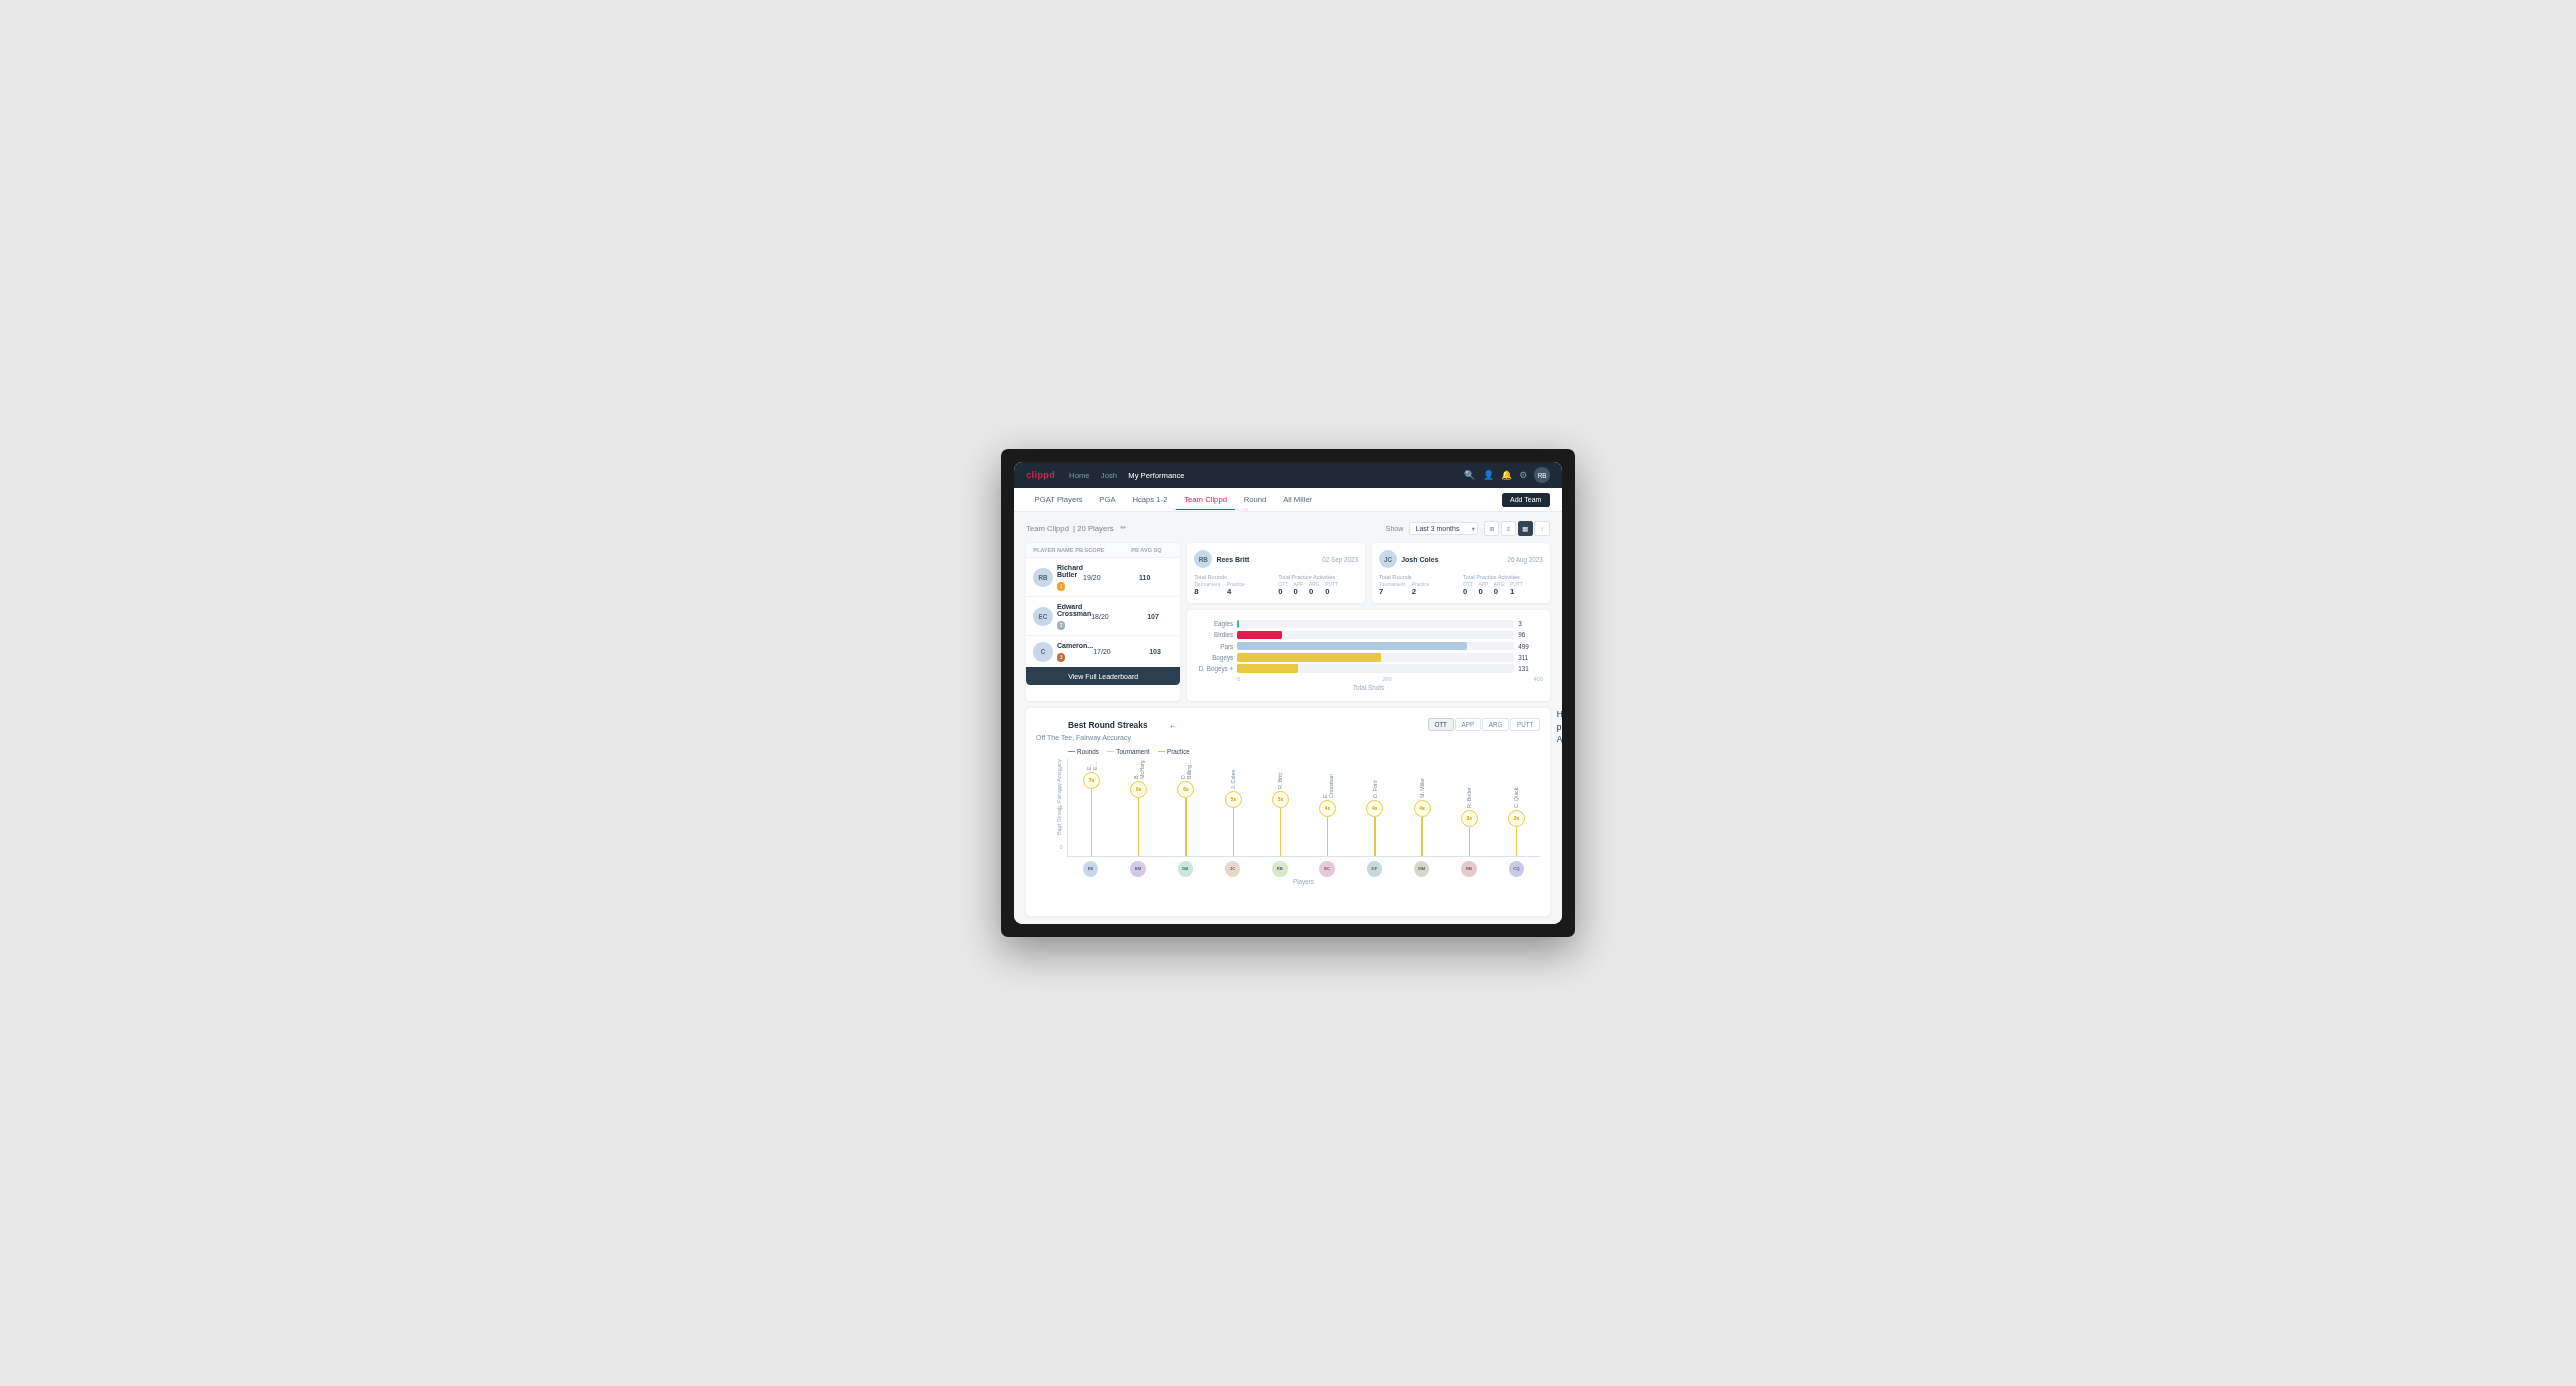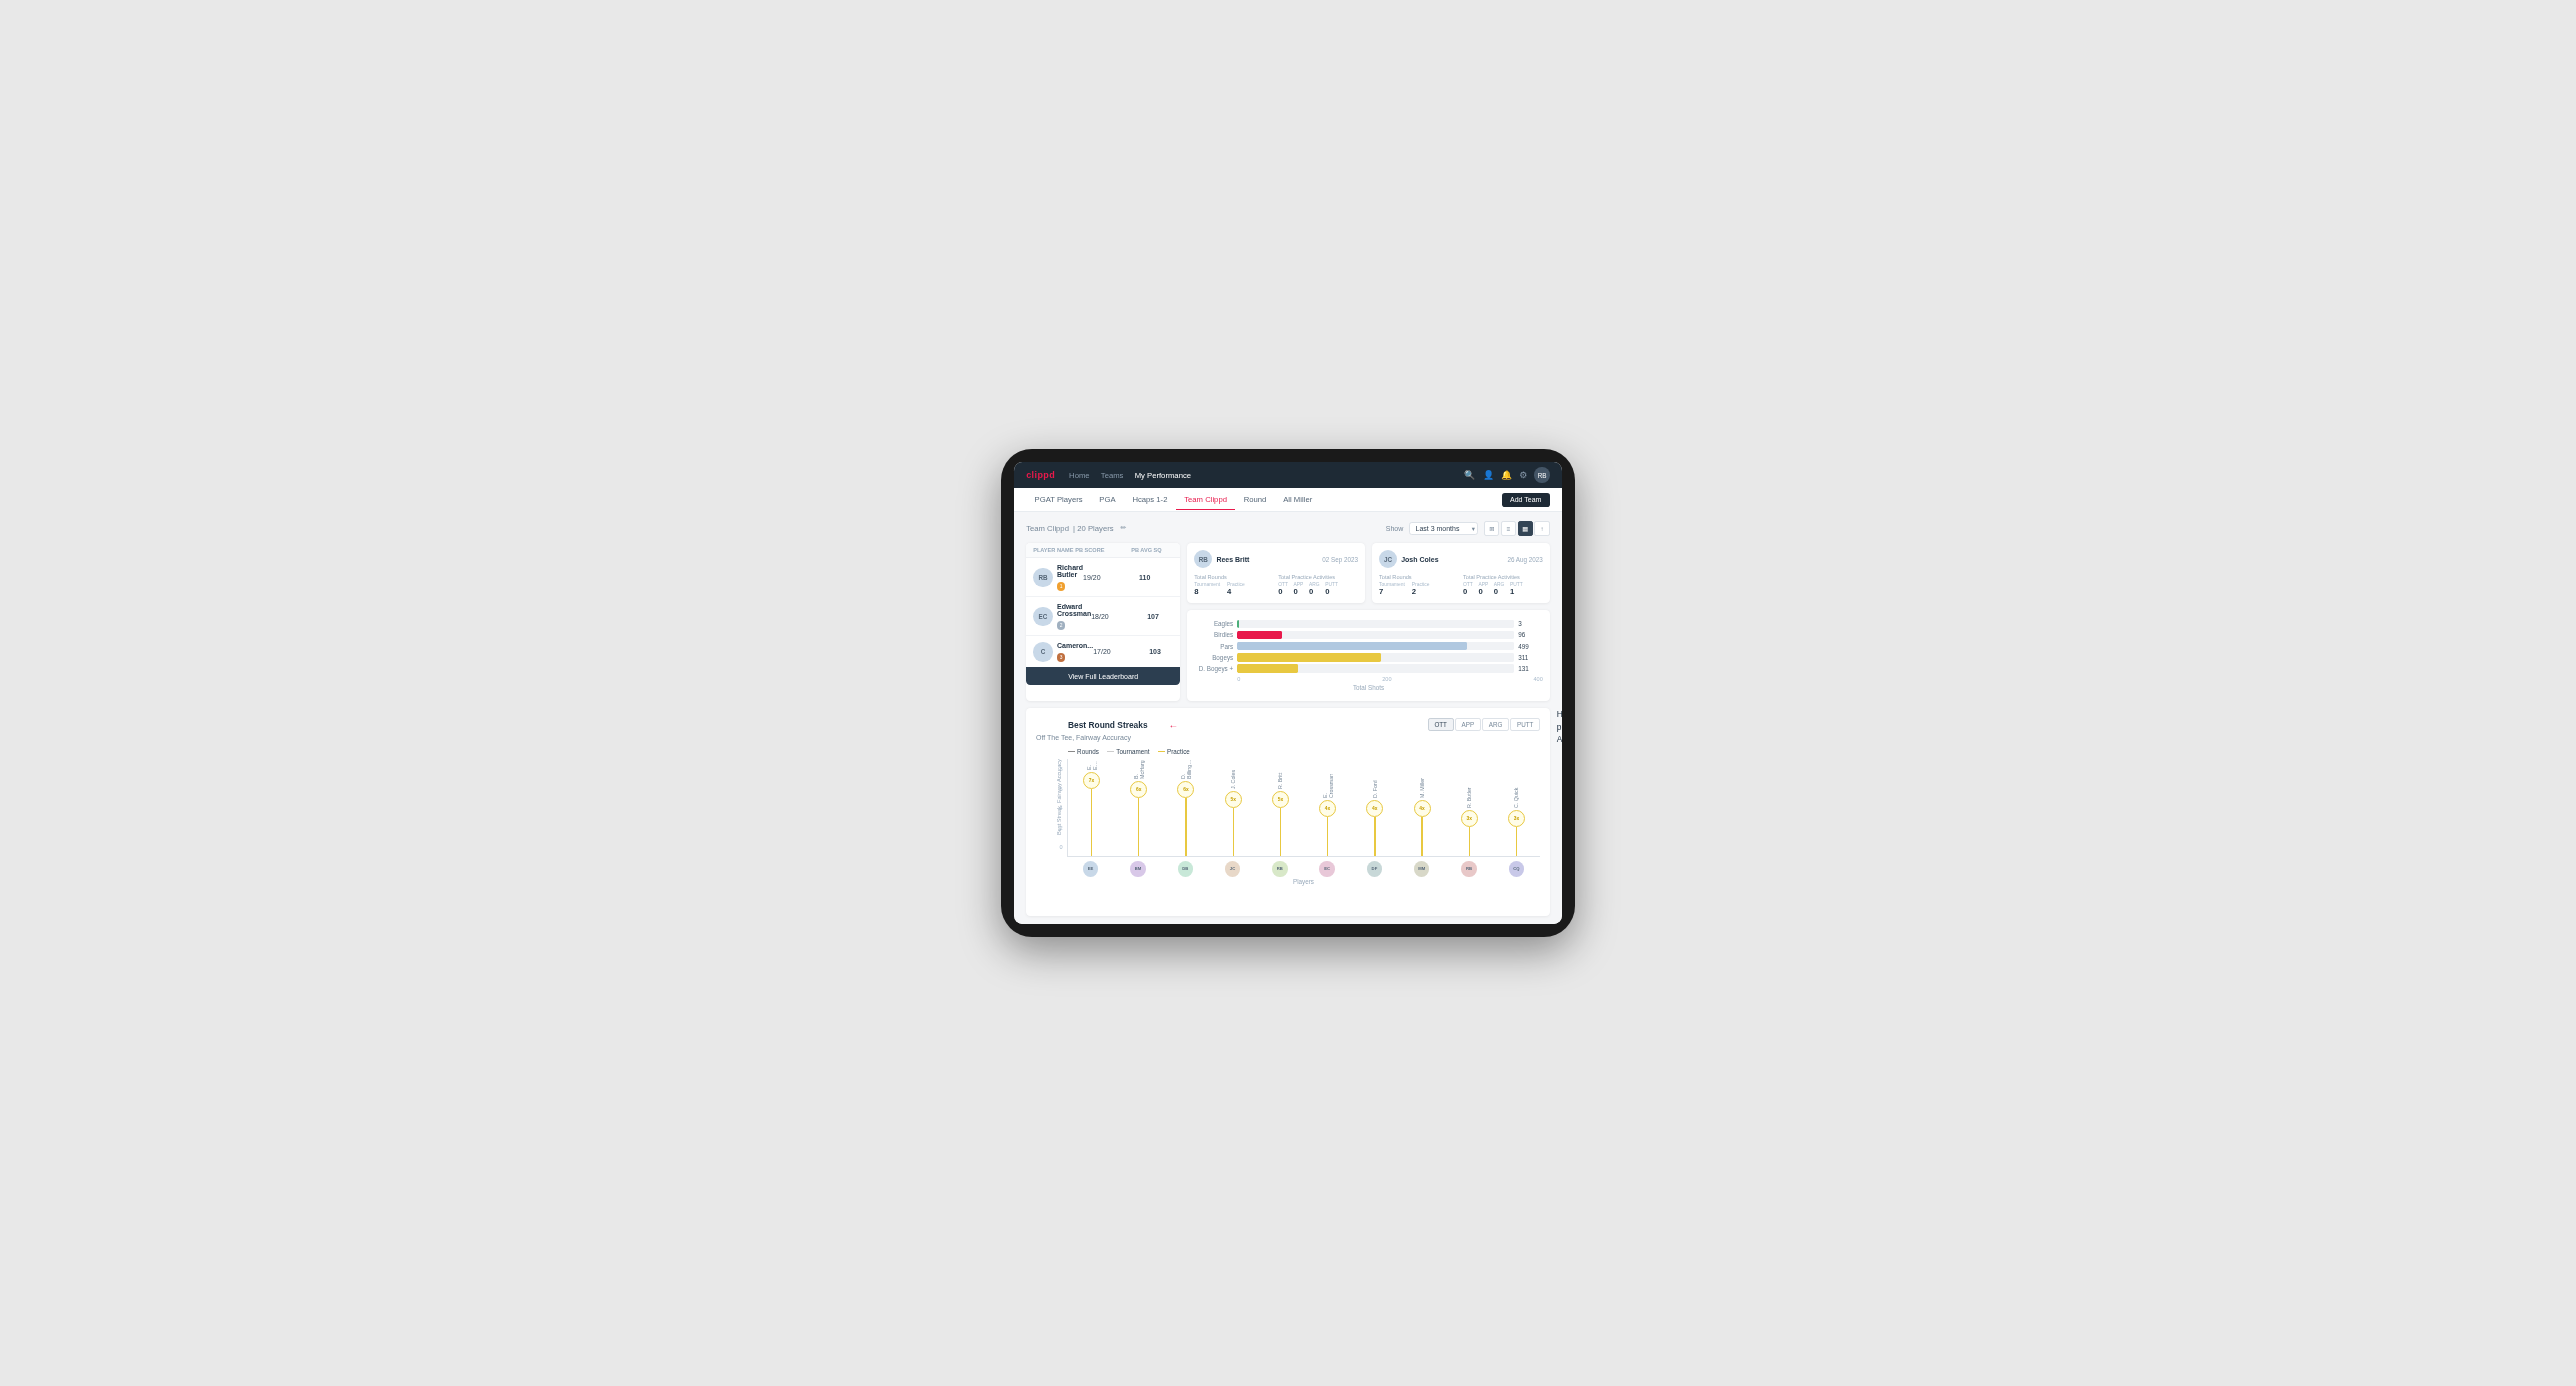--- a/index.html
+++ b/index.html
@@ -7,21 +7,21 @@
       background: #e8e8e8;
       display: flex;
       align-items: center;
       justify-content: center;
       min-height: 100vh;
       font-family: -apple-system, BlinkMacSystemFont, 'Segoe UI', sans-serif;
     }
     .tablet-frame {
       width: 574px;
       background: #1a1a1a;
-      border-radius: 31px;
+      border-radius: 7px;
       padding: 12.6px;
       box-shadow: 0 14px 42px rgba(0,0,0,0.4);
       position: relative;
     }
     .tablet-screen {
       background: #fff;
       border-radius: 8.4px;
       overflow: hidden;
     }
     
@@ -475,21 +475,21 @@
 </head>
 <body>
 
 <div class="tablet-frame">
   <div class="tablet-screen">
 
     <div class="nav-bar">
       <div class="nav-logo">clippd</div>
       <div class="nav-links">
         <span class="nav-link">Home</span>
-        <span class="nav-link">Teams</span>
+        <span class="nav-link">Josh</span>
         <span class="nav-link active">My Performance</span>
       </div>
       <div class="nav-actions">
         <span class="nav-icon">🔍</span>
         <span class="nav-icon">👤</span>
         <span class="nav-icon">🔔</span>
         <span class="nav-icon">⚙</span>
         <div class="nav-avatar">RB</div>
       </div>
     </div>

